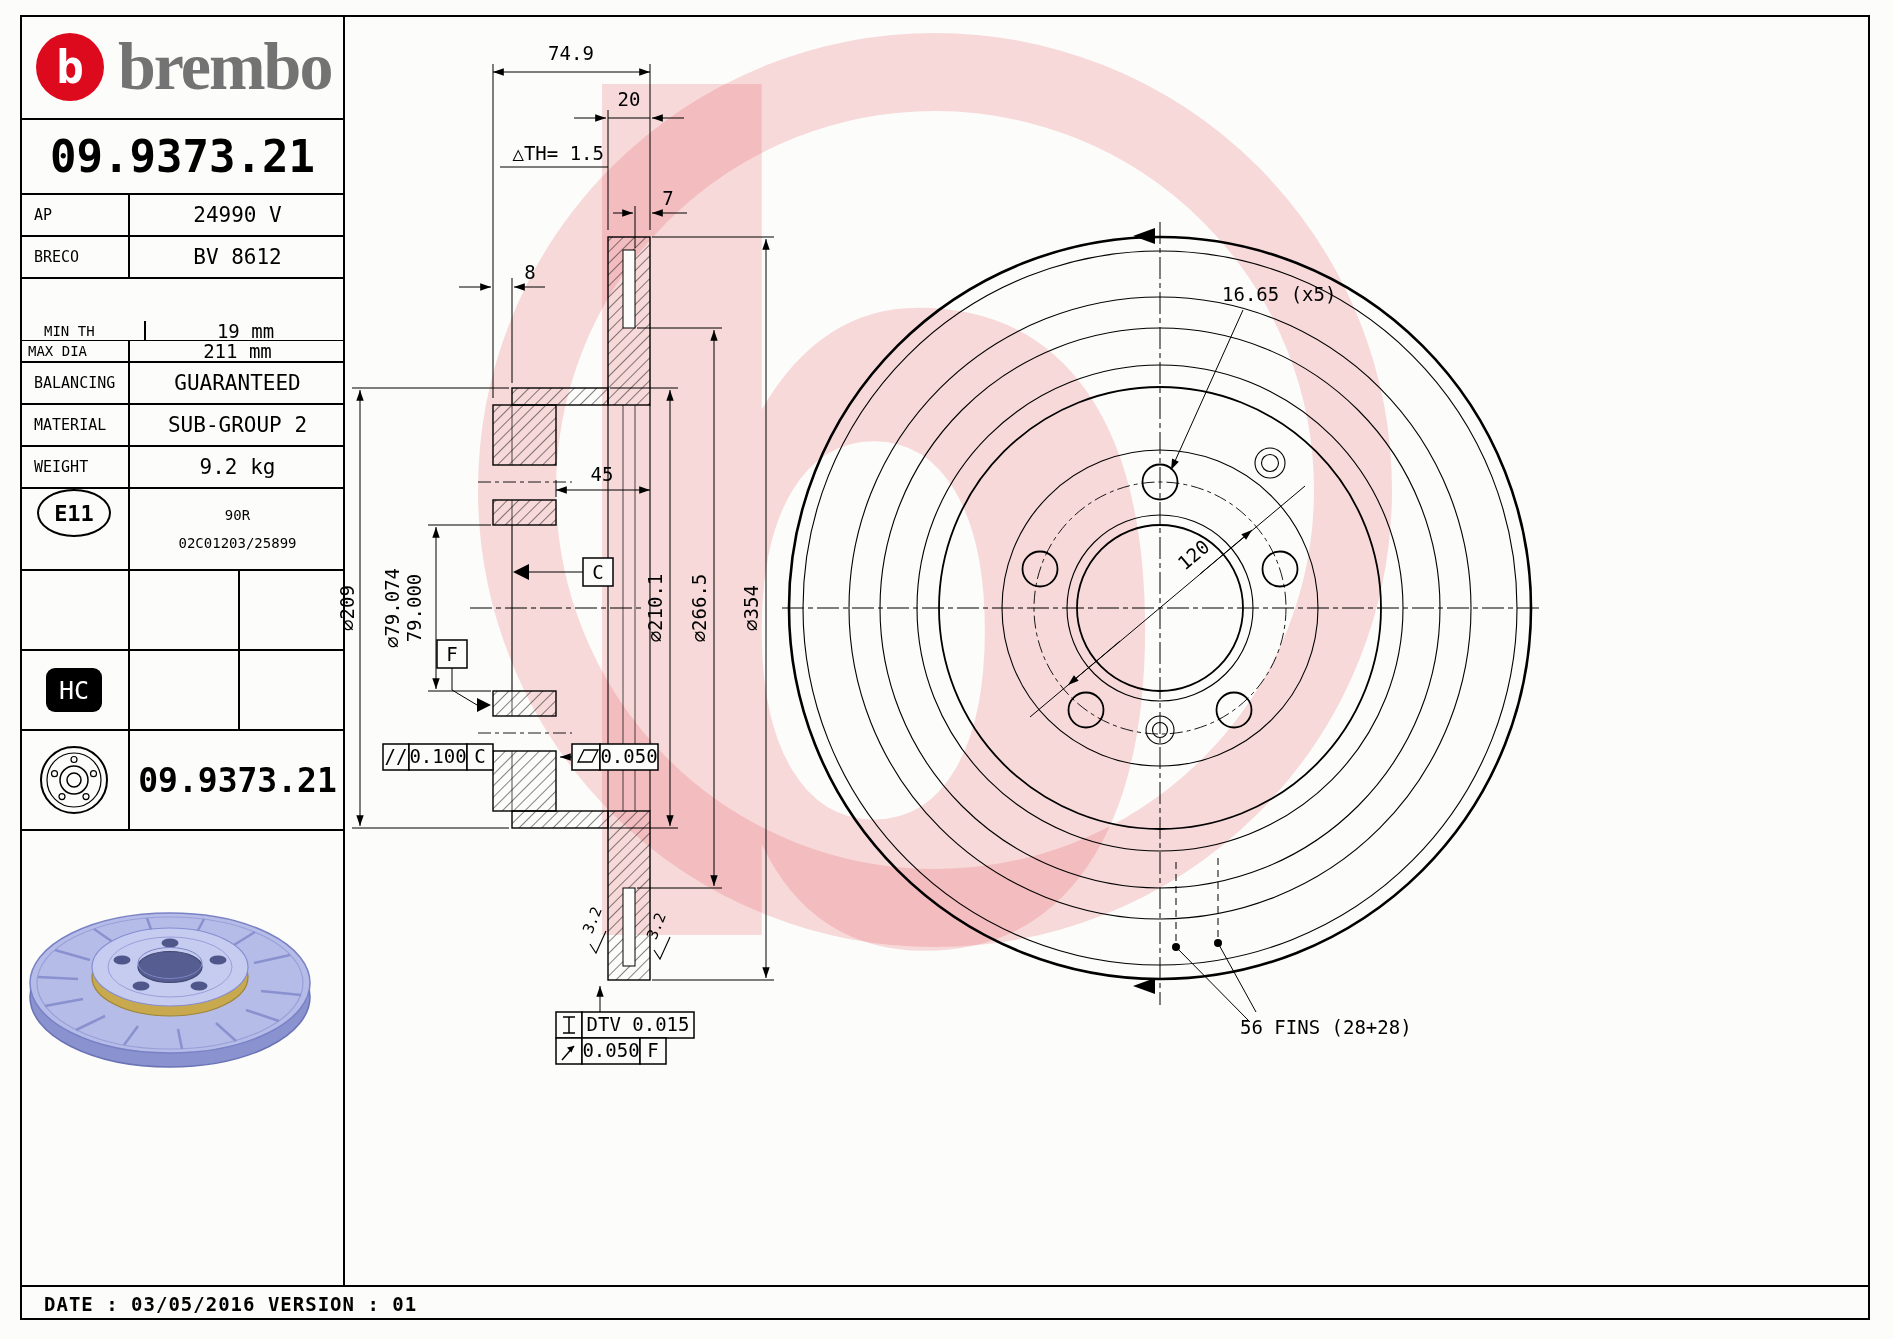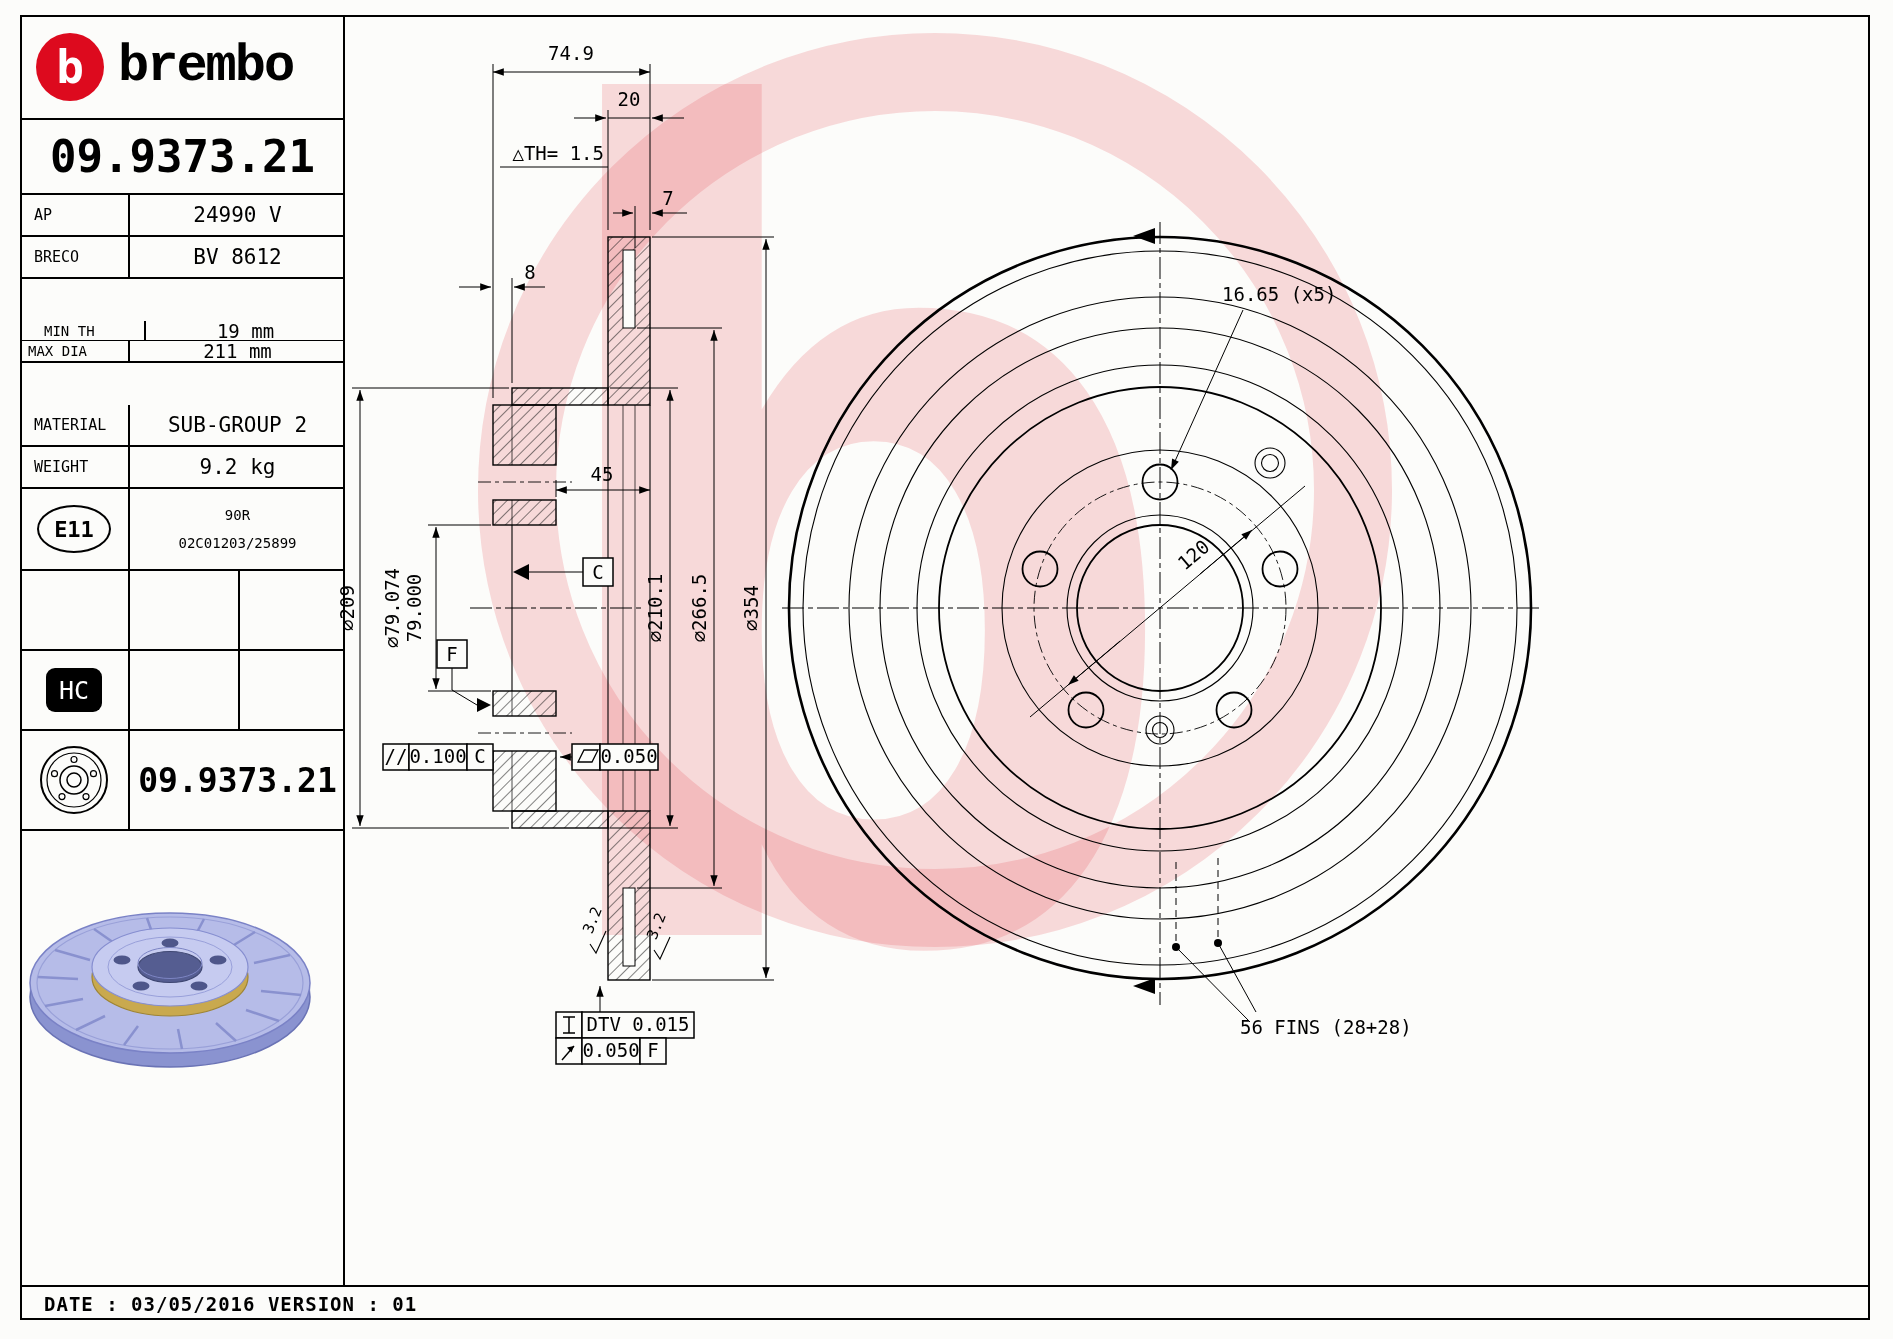--- a/index.html
+++ b/index.html
@@ -12,32 +12,32 @@
   .frame { position:absolute; left:20px; top:15px; width:1850px; height:1305px;
            border:2.5px solid #000; z-index:5; pointer-events:none; }
 
   .left-panel { position:absolute; left:20px; top:15px; width:325px; height:1270px;
                 border-right:2px solid #000; z-index:3; }
   .lp-row { position:absolute; left:0; width:325px; border-bottom:2px solid #000; display:flex; }
   .lp-label { width:110px; border-right:2px solid #000; display:flex; align-items:center;
               padding-left:14px; font-size:15px; letter-spacing:0; }
   .lp-value { flex:1; display:flex; align-items:center; justify-content:center; font-size:21px; }
   .logo-row { align-items:center; padding-left:14px; gap:12px; }
-  .wordmark { font-family:Liberation Mono, monospace; font-weight:bold; font-size:52px;
-              letter-spacing:-2px; color:#000000; }
+  .wordmark { font-family:Liberation Serif, serif; font-weight:bold; font-size:68px;
+              letter-spacing:-2px; color:#737373; }
   .pn-row { align-items:center; justify-content:center; font-size:44px; font-weight:bold; }
   .sub-row { display:flex; height:50%; }
   .sub-row.topline { border-bottom:1.5px solid #000;padding-left:16px; }
   .sub-label { width:110px; border-right:2px solid #000; display:flex; align-items:center;
                padding-left:8px; font-size:14px; }
   .sub-value { flex:1; display:flex; align-items:center; justify-content:center; font-size:19px; }
   .e11-badge { width:74px; height:48px; border:2.5px solid #000; border-radius:50%;
                display:flex; align-items:center; justify-content:center;
                font-size:22px; font-weight:bold; margin:0 auto; }
-  .e11-cell { width:110px; border-right:2px solid #000; display:flex; align-items:center; }
+  .e11-cell { width:110px; border-right:2px solid #000; display:flex; align-items:flex-start; }
   .e11-val { flex:1; display:flex; flex-direction:column; align-items:center;
              justify-content:center; font-size:14px; line-height:28px; }
   .cell110 { width:110px; border-right:2px solid #000; display:flex; align-items:center; justify-content:center; }
   .cellrest { flex:1; }
   .hc-badge { width:56px; height:44px; background:#000; color:#fff; border-radius:9px;
               display:flex; align-items:center; justify-content:center; font-size:25px; font-weight:normal; }
   .disc-num { flex:1; display:flex; align-items:center; justify-content:center;
               font-size:33px; font-weight:bold; }
   .render-area { position:absolute; left:0; top:816px; width:325px; height:454px; }
   .footer-strip { position:absolute; left:20px; top:1285px; width:1850px; height:35px;
@@ -323,20 +323,24 @@
       <div class="sub-row topline">
         <div class="sub-label">MIN TH</div>
         <div class="sub-value">19 mm</div>
       </div>
       <div class="sub-row">
         <div class="sub-label">MAX DIA</div>
         <div class="sub-value">211 mm</div>
       </div>
     </div>
 
+    <div class="lp-row" style="top:348px;height:42px">
+      <div class="lp-label">BALANCING</div>
+      <div class="lp-value">GUARANTEED</div>
+    </div>
 
     <div class="lp-row" style="top:390px;height:42px">
       <div class="lp-label">MATERIAL</div>
       <div class="lp-value">SUB-GROUP 2</div>
     </div>
 
     <div class="lp-row" style="top:432px;height:42px">
       <div class="lp-label">WEIGHT</div>
       <div class="lp-value">9.2 kg</div>
     </div>

